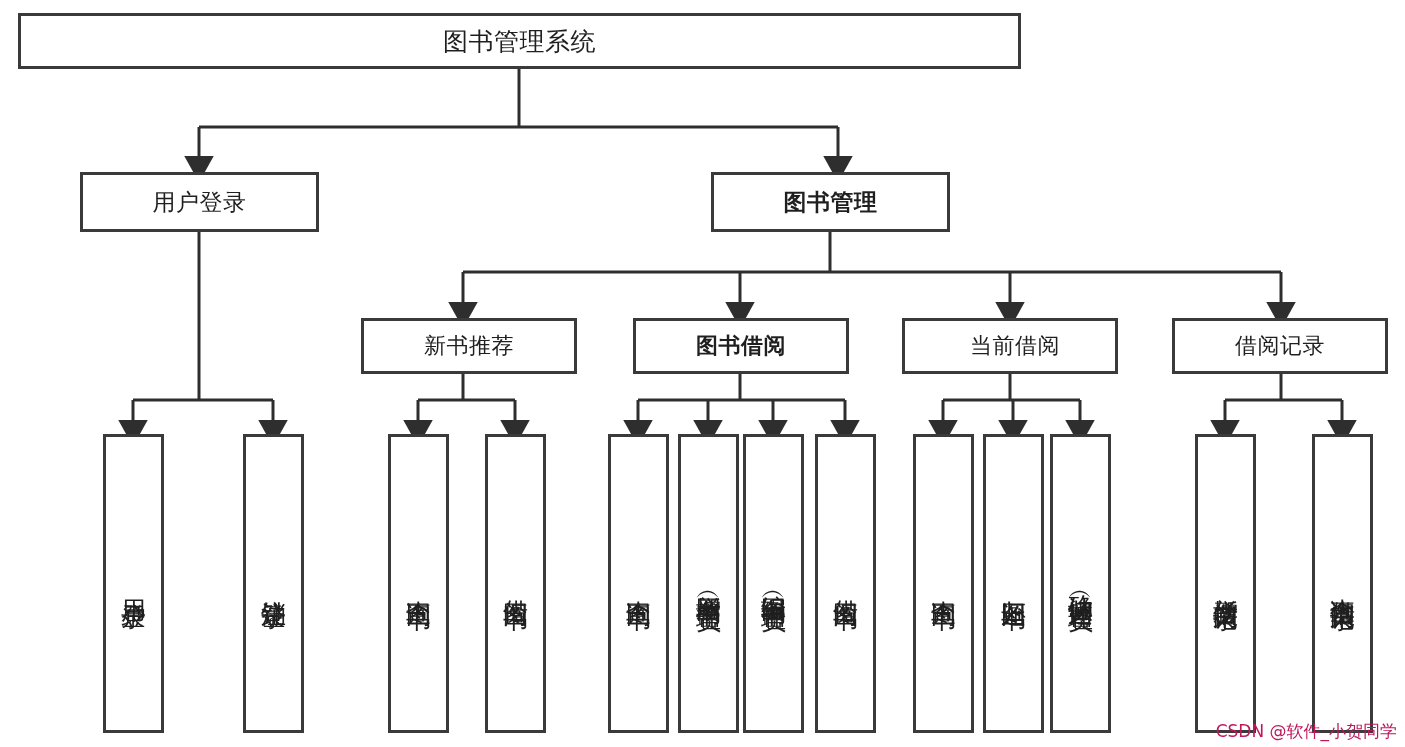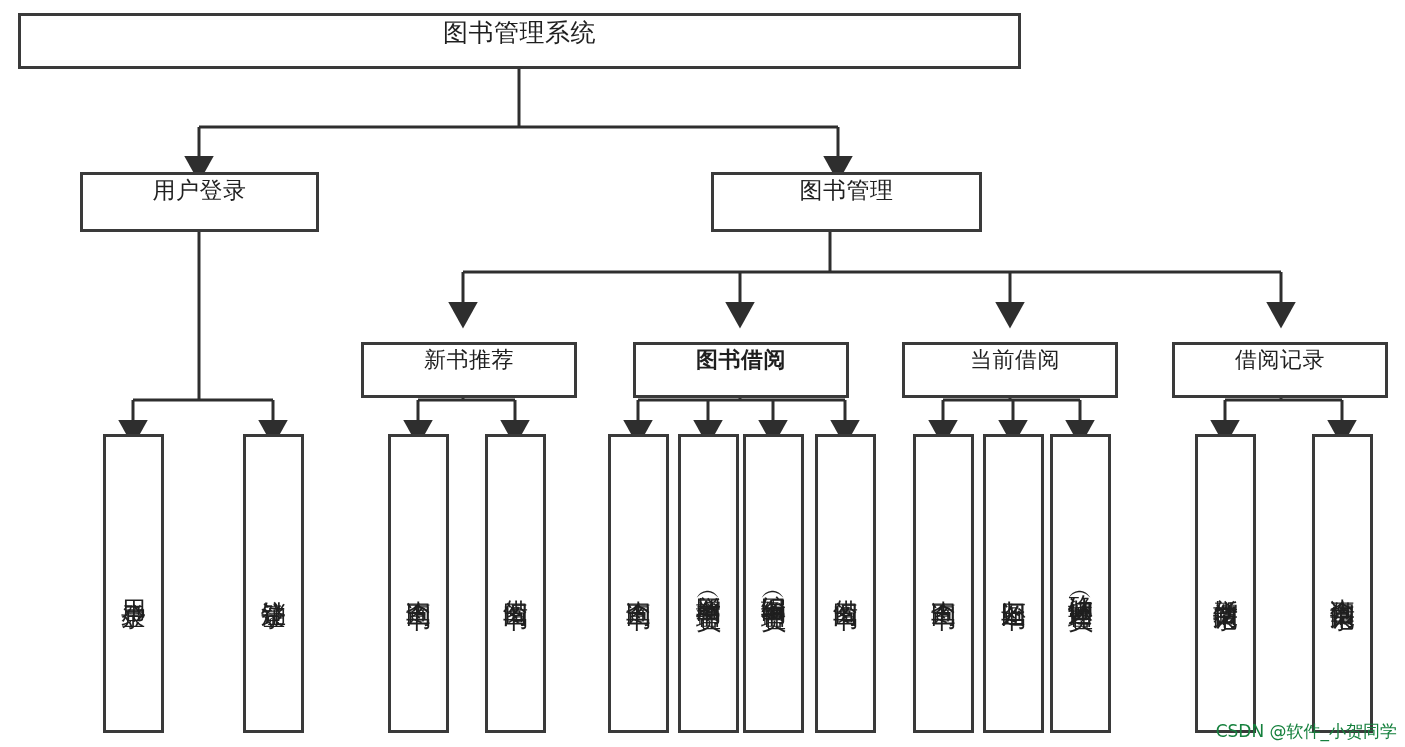--- a/index.html
+++ b/index.html
@@ -24,20 +24,21 @@
     top: 0;
     width: 1405px;
     height: 747px;
   }
   .node-box {
     position: absolute;
     box-sizing: border-box;
     border: 3px solid #3a3a3a;
     background: #ffffff;
     display: flex;
+    align-items: center;
     justify-content: center;
     z-index: 2;
   }
   .node-label {
     color: #1f1f1f;
     font-family: "DejaVu Sans", "Liberation Sans", sans-serif;
     letter-spacing: 0.5px;
     white-space: nowrap;
   }
   
@@ -55,21 +56,20 @@
     top: 172px;
     height: 60px;
   }
   .lvl2 .node-label {
     font-size: 23px;
   }
   
   .lvl3 {
     top: 318px;
     height: 56px;
-    margin-top: 24px;
   }
   .lvl3 .node-label {
     font-size: 22px;
   }
   
   .leaf {
     top: 434px;
     height: 299px;
     width: 61px;
     align-items: center;
@@ -82,21 +82,21 @@
     line-height: 1.08;
     letter-spacing: 2px;
     white-space: normal;
     max-height: 285px;
   }
   
   #watermark {
     position: absolute;
     right: 8px;
     bottom: 4px;
-    color: #15803d;
+    color: #be185d;
     font-size: 17px;
     font-family: "DejaVu Sans", "Liberation Sans", sans-serif;
     z-index: 5;
     white-space: nowrap;
   }
 </style>
 </head>
 <body>
 
 <div id="diagram-root">
@@ -151,21 +151,21 @@
     </g>
   </svg>
 
   <div class="node-box lvl-root">
     <span class="node-label">图书管理系统</span>
   </div>
 
   <div class="node-box lvl2" style="left:80px; width:239px;">
     <span class="node-label">用户登录</span>
   </div>
-  <div class="node-box lvl2" style="left:711px; width:271px;">
+  <div class="node-box lvl2" style="left:711px; width:239px;font-weight:bold;">
     <span class="node-label">图书管理</span>
   </div>
 
   <div class="node-box lvl3" style="left:361px; width:216px;">
     <span class="node-label">新书推荐</span>
   </div>
   <div class="node-box lvl3" style="left:633px; width:216px;font-weight:bold;">
     <span class="node-label">图书借阅</span>
   </div>
   <div class="node-box lvl3" style="left:902px; width:216px;padding-left:10px;">

